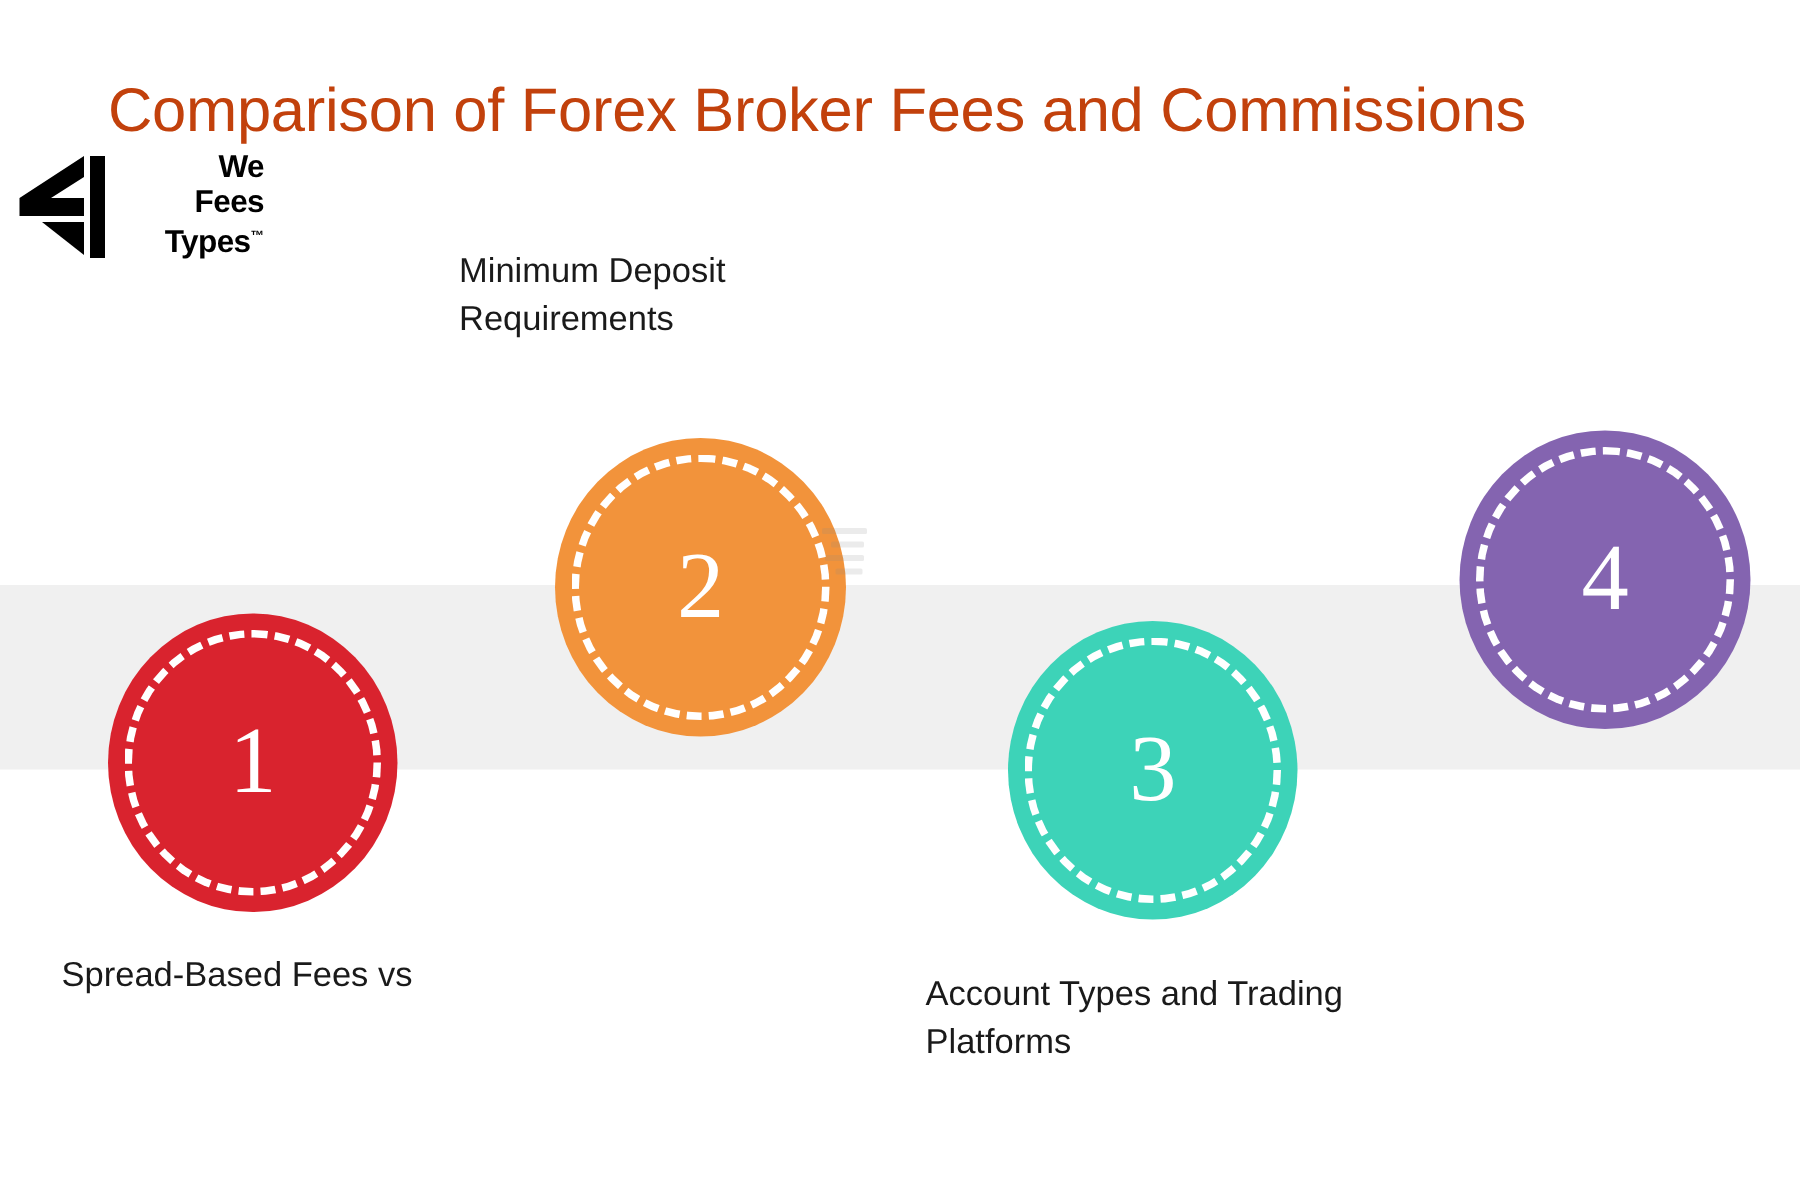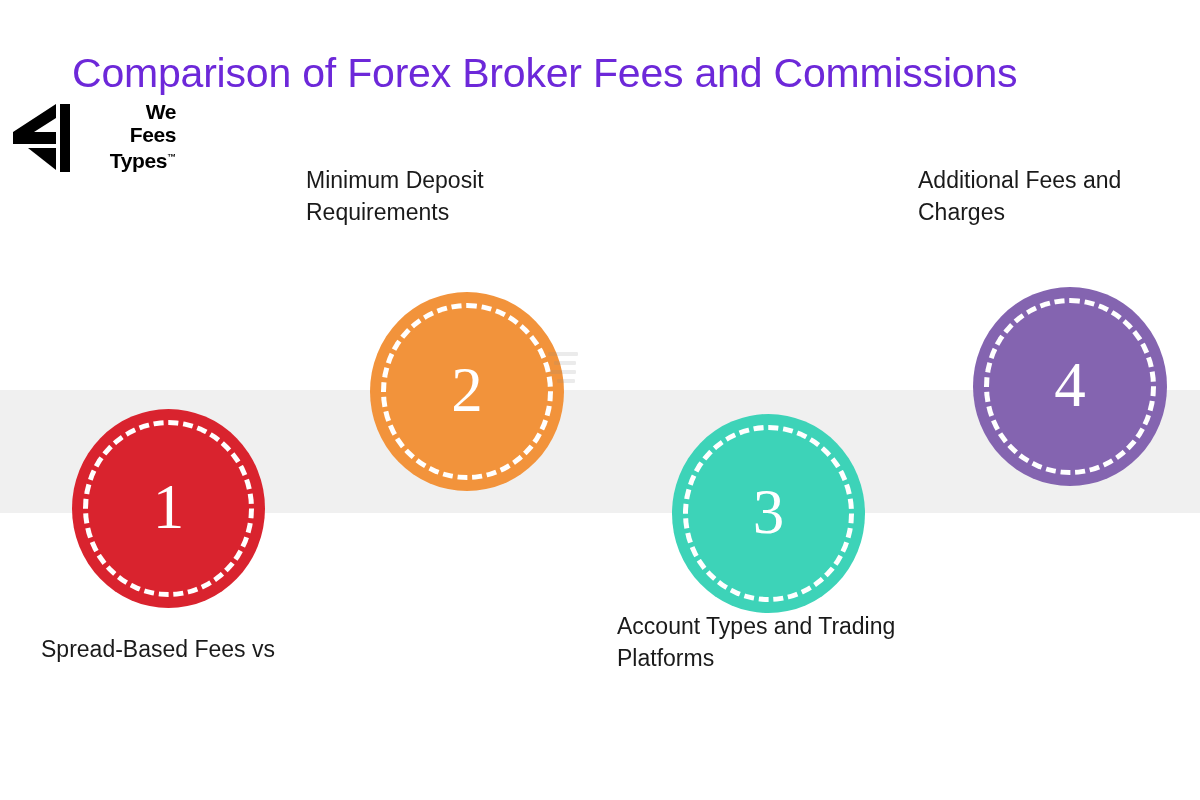--- a/index.html
+++ b/index.html
@@ -32,21 +32,21 @@
   }
 
   
   .title {
     position: absolute;
     left: 72px;
     top: 48px;
     width: 1090px;
     font-size: 41px;
     line-height: 50px;
-    color: #6d28d9;
+    color: #c2410c;
     font-weight: 400;
     letter-spacing: -0.2px;
     white-space: nowrap;
     font-family: "Liberation Sans", sans-serif;
   }
 
   
   .logo {
     position: absolute;
     left: 10px;
@@ -146,21 +146,21 @@
   .label {
     position: absolute;
     color: #1a1a1a;
     font-family: "Liberation Sans", sans-serif;
     font-size: 23px;
     line-height: 32px;
     font-weight: 400;
   }
   #label-1 { left: 8px;   top: 633px; width: 300px; text-align: center; }
   #label-2 { left: 306px; top: 164px; width: 265px; }
-  #label-3 { left: 617px; top: 610px; width: 280px; }
+  #label-3 { left: 617px; top: 646px; width: 280px; }
   #label-4 { left: 918px; top: 164px; width: 270px; }
 </style>
 </head>
 <body>
 
 <div id="canvas">
 
   <div class="band"></div>
 
   <div class="title">Comparison of Forex Broker Fees and Commissions</div>
@@ -208,15 +208,14 @@
     <div class="dash-ring"></div>
     <div class="num">4</div>
   </div>
 
   <div class="label" id="label-1">Spread-Based Fees vs</div>
 
   <div class="label" id="label-2">Minimum Deposit Requirements</div>
 
   <div class="label" id="label-3">Account Types and Trading Platforms</div>
 
-  <div class="label" id="label-4">Additional Fees and Charges</div>
 
 </div>
 
 </body></html>

